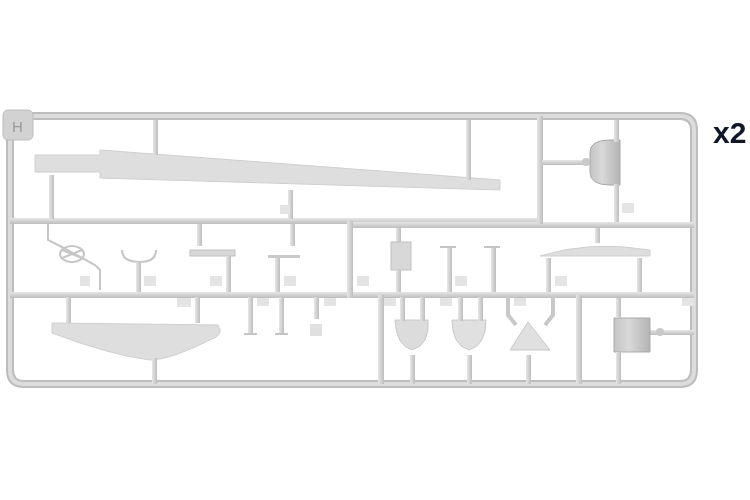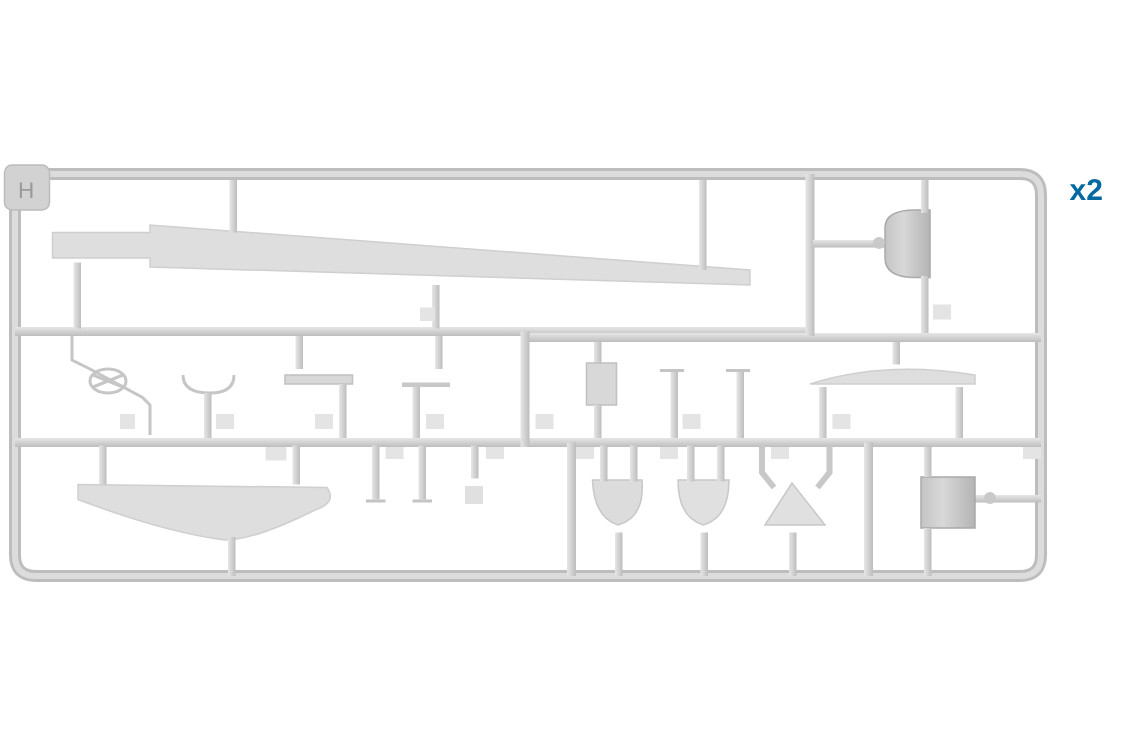--- a/index.html
+++ b/index.html
@@ -1,18 +1,18 @@
 <!DOCTYPE html>
 <html><head>
 <meta charset="utf-8">
 <style>
   html, body { margin: 0; padding: 0; background: #ffffff; }
   body { width: 750px; height: 500px; position: relative; overflow: hidden; font-family: "Liberation Sans", sans-serif; }
   #sprue { position: absolute; left: 0; top: 0; width: 750px; height: 500px; }
-  .qty { position: absolute; left: 713px; top: 116px; font-family: "Liberation Sans", sans-serif; font-weight: bold; font-size: 20px; color: #0369a1; }
+  .qty { position: absolute; left: 713px; top: 116px; font-family: "Liberation Sans", sans-serif; font-weight: bold; font-size: 30px; color: #0f172a; }
   .letter { font-family: "Liberation Sans", sans-serif; font-size: 15px; fill: #9a9a9a; }
 </style>
 </head>
 <body>
 
 <svg id="sprue" viewBox="0 0 750 500" xmlns="http://www.w3.org/2000/svg">
   <defs>
     <linearGradient id="runH" x1="0" y1="0" x2="0" y2="1">
       <stop offset="0" stop-color="#e6e6e6"></stop>
       <stop offset="0.5" stop-color="#d2d2d2"></stop>

